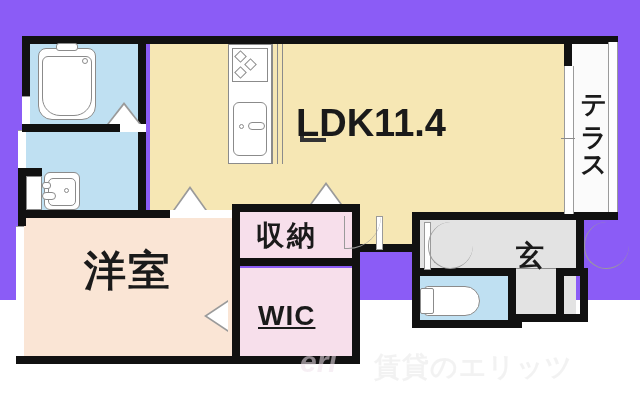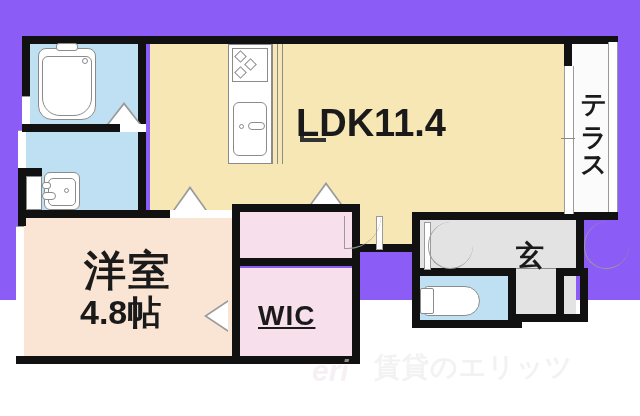--- a/index.html
+++ b/index.html
@@ -41,22 +41,22 @@
        border-bottom:1.2px solid #9b9b9b;}
   .winv{position:absolute;background:#ffffff;border-left:1.2px solid #9b9b9b;
        border-right:1.2px solid #9b9b9b;}
 
   
   #wm{position:absolute;left:300px;top:343px;width:300px;height:46px;
       opacity:.55;}
   #wm .wmtext{position:absolute;left:74px;top:6px;color:#e9e9e9;
       font-size:27px;font-weight:700;letter-spacing:1px;
       font-family:"DejaVu Sans",sans-serif;}
-  #wm .wmmark{position:absolute;left:12px;top:2px;width:66px;height:36px;
-      color:#f0e2ec;font-size:30px;font-style:italic;font-weight:700;margin-top:9px;}
+  #wm .wmmark{position:absolute;left:0;top:2px;width:66px;height:36px;
+      color:#f0e2ec;font-size:30px;font-style:italic;font-weight:700;}
 </style>
 </head>
 <body>
 
 <div id="plan">
 
   <div class="room c-ldk" style="left:150px;top:42px;width:418px;height:176px;"></div>
   <div class="room c-ldk" style="left:150px;top:210px;width:262px;height:40px;"></div>
 
   <div class="room c-bath" style="left:24px;top:42px;width:114px;height:88px;"></div>
@@ -203,22 +203,22 @@
               border-bottom-left-radius:44px;border-top:none;border-right:none;"></div>
 
   <div class="swing" style="left:584px;top:222px;width:44px;height:46px;
               border-bottom-left-radius:44px;border-top:none;border-right:none;"></div>
 
   <div class="fixline" style="left:561px;top:138px;width:14px;height:1.4px;"></div>
 
   <div class="lbl" style="left:296px;top:104px;font-size:38px;">LDK11.4</div>
 
   <div class="lbl" style="left:84px;top:250px;font-size:42px;letter-spacing:2px;">洋室</div>
-  <div class="lbl" style="left:80px;top:295px;font-size:34px;">4.8帖</div>
-
+
+  <div class="lbl" style="left:256px;top:222px;font-size:28px;letter-spacing:3px;">収納</div>
 
   <div class="lbl" style="left:258px;top:302px;font-size:28px;letter-spacing:1px;text-decoration:underline;">WIC</div>
 
   <div class="lbl" style="left:516px;top:242px;font-size:28px;">玄</div>
 
   <div class="lbl-v" style="left:580px;top:78px;font-size:26px;">テラス</div>
 
   <div id="wm">
     <div class="wmmark">eri</div>
     <div class="wmtext">賃貸のエリッツ</div>

